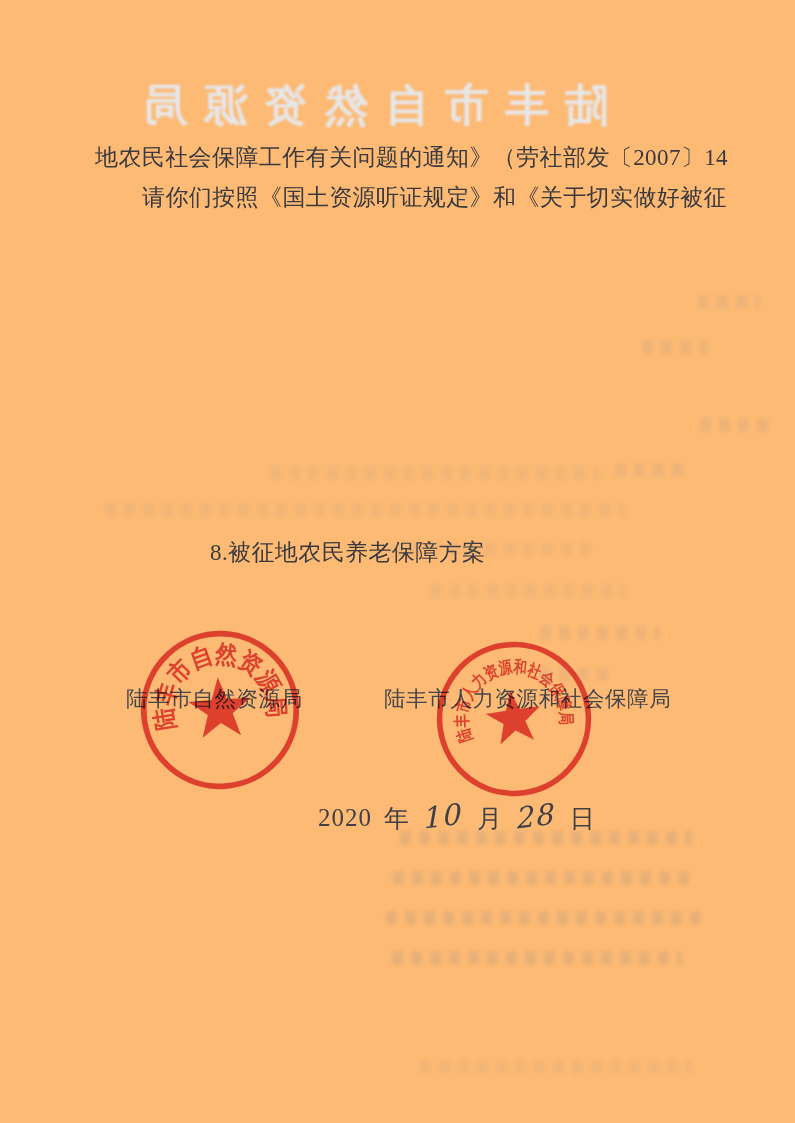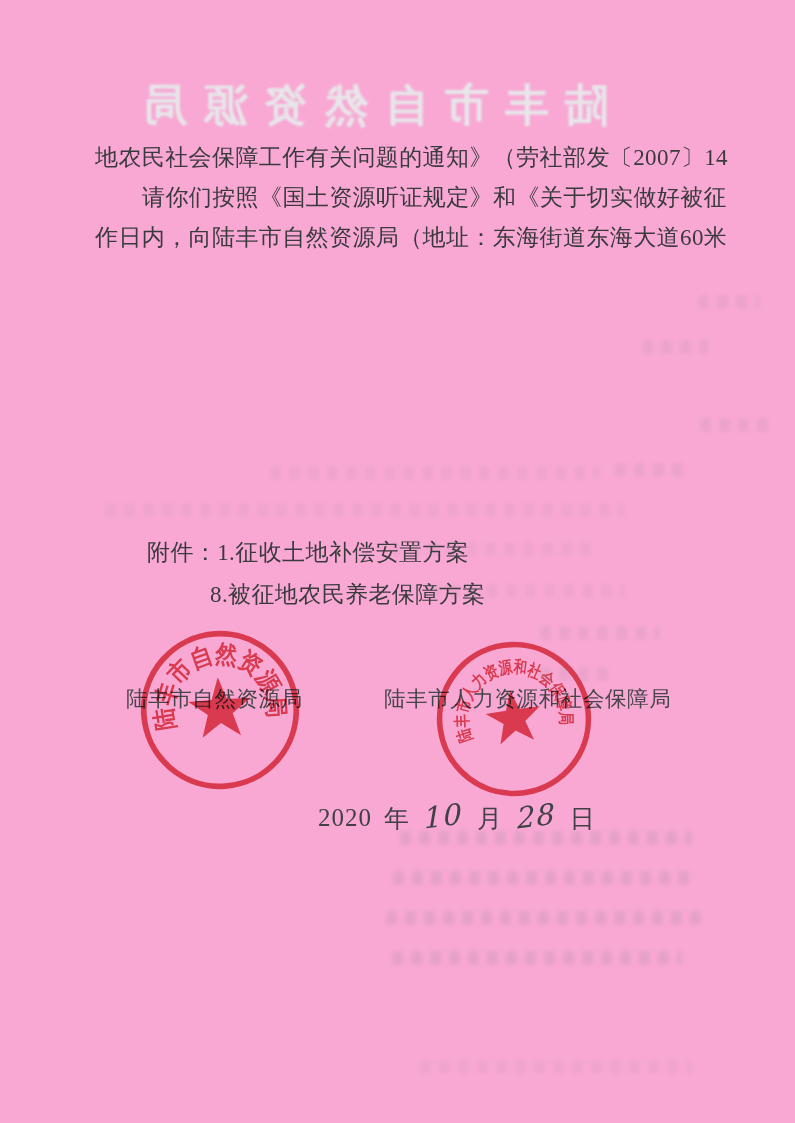--- a/index.html
+++ b/index.html
@@ -1,19 +1,19 @@
 <!DOCTYPE html>
 <html><head>
 <meta charset="utf-8">
 <style>
   html,body{margin:0;padding:0;background:#ffffff;}
   #page{
     position:relative;
     width:795px;height:1123px;
-    background:#f9a8d4;
+    background:#fdba74;
     overflow:hidden;
     font-family:"Liberation Serif", serif;
     color:#3a3a3e;
     border-bottom:1px solid #ededee;
   }
   
   .bleed-title{
     position:absolute;left:108px;top:76px;width:500px;
     font-size:44px;font-weight:bold;letter-spacing:16px;white-space:nowrap;
     color:#e7e7ea;
@@ -77,25 +77,23 @@
 </head>
 <body>
 
 <div id="page">
 
   <div class="bleed-title">陆丰市自然资源局</div>
 
   <div class="doc-body">
     <div class="line">地农民社会保障工作有关问题的通知》（劳社部发〔2007〕14</div>
     <div class="line indent">请你们按照《国土资源听证规定》和《关于切实做好被征</div>
-    <div class="line">作日内，向陆丰市自然资源局（地址：东海街道东海大道60米</div>
   </div>
 
   <div class="attach">
-    <div class="a1">附件：1.征收土地补偿安置方案</div>
     <div class="a2">8.被征地农民养老保障方案</div>
   </div>
 
   <div class="org left">陆丰市自然资源局</div>
   <div class="org right">陆丰市人力资源和社会保障局</div>
 
   <svg class="seal left" viewBox="0 0 200 200">
     <circle cx="100" cy="100" r="93" fill="none" stroke-width="7" stroke="#da3b44"></circle>
     <polygon points="100,60 109.4,87.1 138,87.6 115.2,104.9 123.5,132.4 100,116 76.5,132.4 84.8,104.9 62,87.6 90.6,87.1" fill="#da3b44"></polygon>
     <defs>

